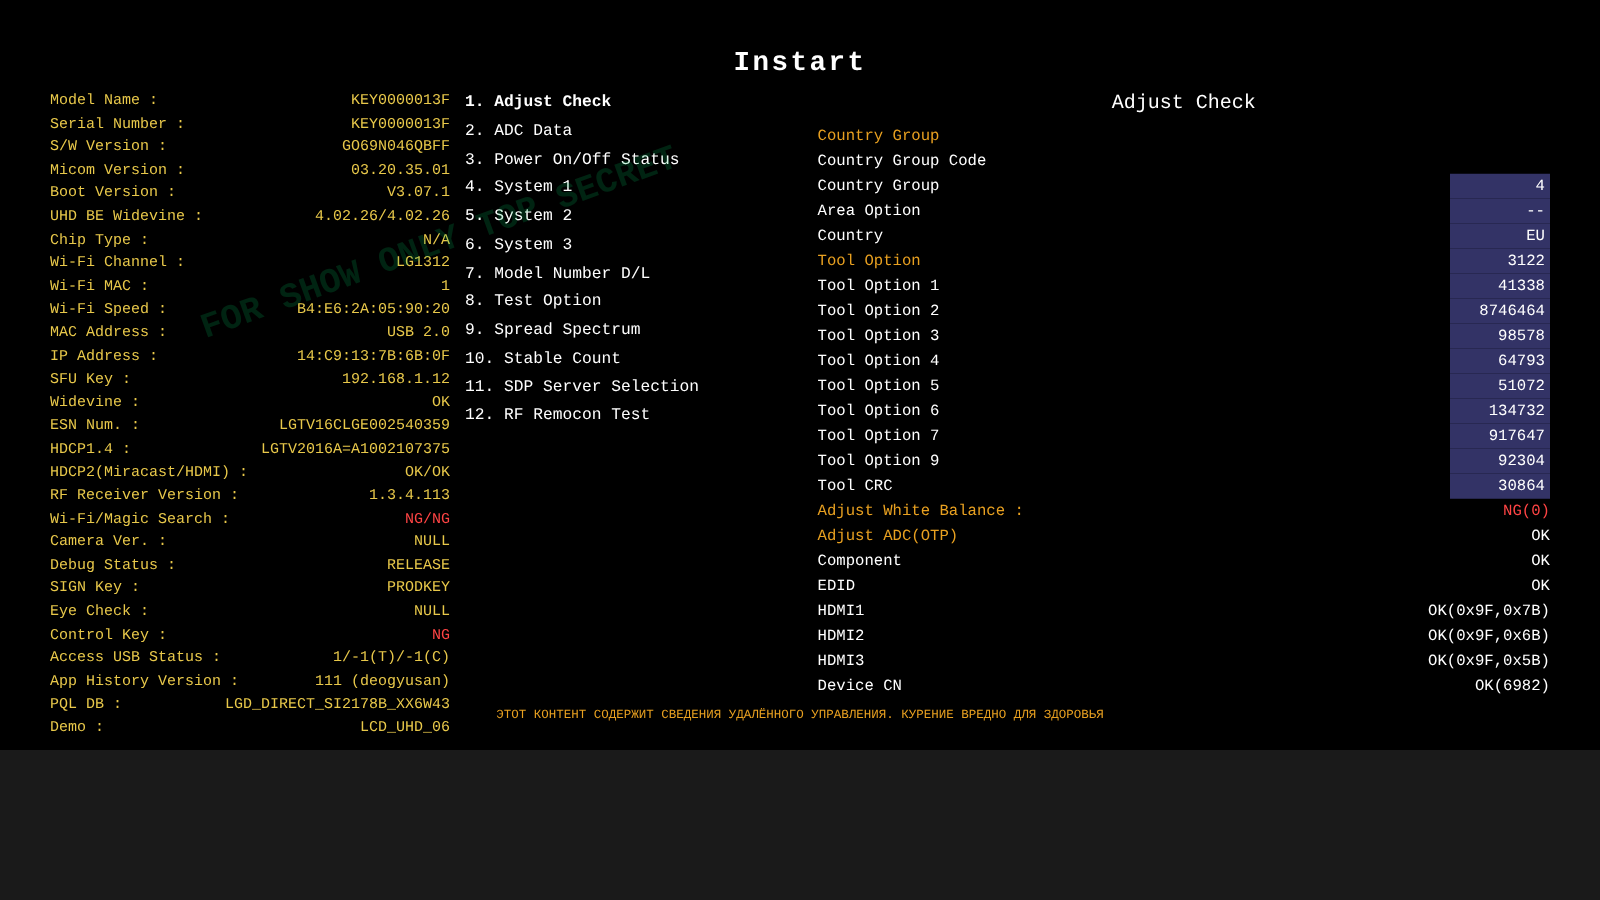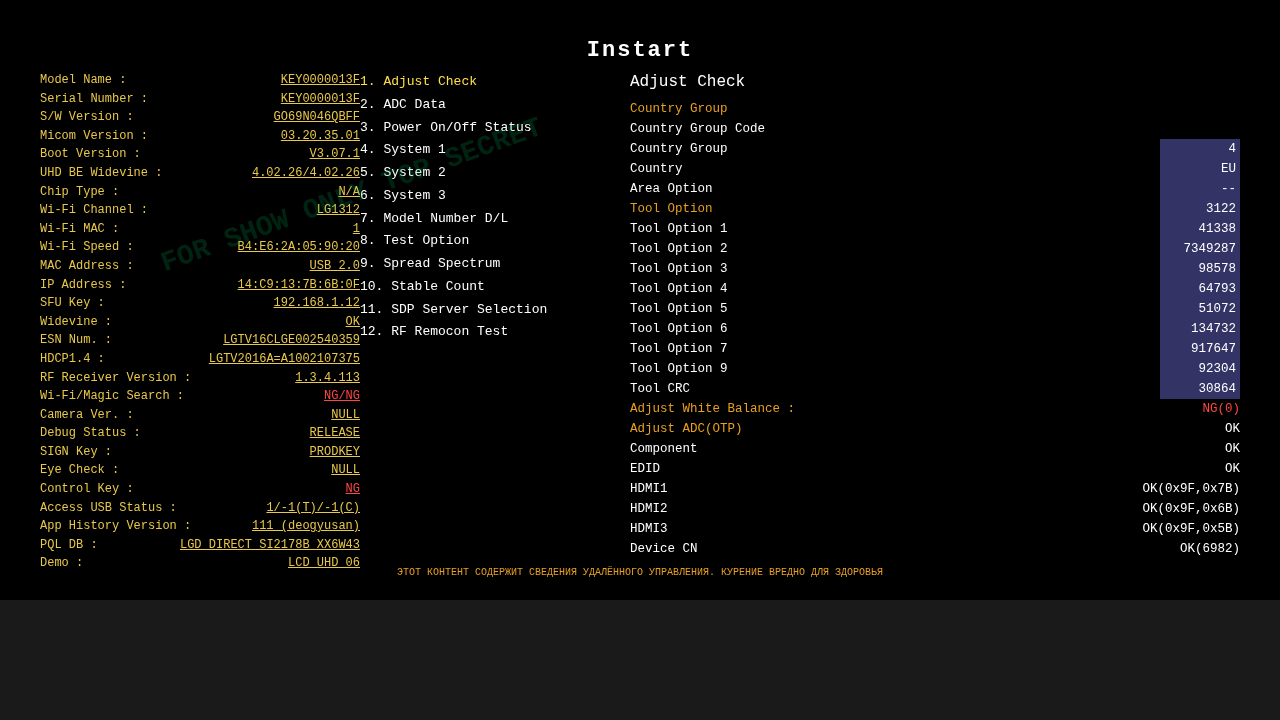--- a/index.html
+++ b/index.html
@@ -33,20 +33,21 @@
       color: #fff;
       font-size: 22px;
       font-weight: bold;
       padding: 8px 0 4px;
       letter-spacing: 2px;
     }
     .content {
       display: flex;
       flex: 1;
       padding: 0 10px;
+      gap: 12px;
     }
     
     .left-col {
       width: 320px;
       flex-shrink: 0;
       font-size: 12px;
       line-height: 1.55;
       padding-top: 4px;
     }
     .info-row {
@@ -54,48 +55,49 @@
       justify-content: space-between;
     }
     .info-label {
       color: #e8c84a;
       white-space: nowrap;
     }
     .info-value {
       color: #e8c84a;
       text-align: right;
       white-space: nowrap;
-      text-decoration: underline;
     }
     .info-value.red { color: #ff4444; }
     
     .mid-col {
       width: 260px;
       flex-shrink: 0;
       padding-top: 4px;
       font-size: 13px;
       line-height: 1.75;
     }
     .menu-item {
       color: #fff;
       white-space: nowrap;
     }
     .menu-item.active {
-      color: #fde047;
+      color: #ffffff;
+      font-weight: bold;
     }
     
     .right-panel {
       flex: 1;
       display: flex;
       flex-direction: column;
       padding-left: 10px;
     }
     .panel-title {
       color: #fff;
       font-size: 16px;
+      text-align: center;
       padding: 6px 0 8px;
       font-family: Liberation Mono, monospace;
     }
     .adjust-rows {
       font-size: 12.5px;
       line-height: 1.6;
     }
     .adj-row {
       display: flex;
       justify-content: space-between;
@@ -203,20 +205,24 @@
             <span class="info-label">Widevine :</span>
             <span class="info-value">OK</span>
           </div>
           <div class="info-row">
             <span class="info-label">ESN Num. :</span>
             <span class="info-value">LGTV16CLGE002540359</span>
           </div>
           <div class="info-row">
             <span class="info-label">HDCP1.4 :</span>
             <span class="info-value">LGTV2016A=A1002107375</span>
+          </div>
+          <div class="info-row">
+            <span class="info-label">HDCP2(Miracast/HDMI) :</span>
+            <span class="info-value">OK/OK</span>
           </div>
           <div class="info-row">
             <span class="info-label">RF Receiver Version :</span>
             <span class="info-value">1.3.4.113</span>
           </div>
           <div class="info-row">
             <span class="info-label">Wi-Fi/Magic Search :</span>
             <span class="info-value red">NG/NG</span>
           </div>
           <div class="info-row">
@@ -279,38 +285,38 @@
               <span class="adj-label orange">Country Group</span>
             </div>
             <div class="adj-row">
               <span class="adj-label">Country Group Code</span>
             </div>
             <div class="adj-row">
               <span class="adj-label">Country Group</span>
               <span class="adj-value highlight">4</span>
             </div>
             <div class="adj-row">
+              <span class="adj-label">Area Option</span>
+              <span class="adj-value highlight">--</span>
+            </div>
+            <div class="adj-row">
               <span class="adj-label">Country</span>
               <span class="adj-value highlight">EU</span>
             </div>
             <div class="adj-row">
-              <span class="adj-label">Area Option</span>
-              <span class="adj-value highlight">--</span>
-            </div>
-            <div class="adj-row">
               <span class="adj-label orange">Tool Option</span>
               <span class="adj-value highlight">3122</span>
             </div>
             <div class="adj-row">
               <span class="adj-label">Tool Option 1</span>
               <span class="adj-value highlight">41338</span>
             </div>
             <div class="adj-row">
               <span class="adj-label">Tool Option 2</span>
-              <span class="adj-value highlight">7349287</span>
+              <span class="adj-value highlight">8746464</span>
             </div>
             <div class="adj-row">
               <span class="adj-label">Tool Option 3</span>
               <span class="adj-value highlight">98578</span>
             </div>
             <div class="adj-row">
               <span class="adj-label">Tool Option 4</span>
               <span class="adj-value highlight">64793</span>
             </div>
             <div class="adj-row">

